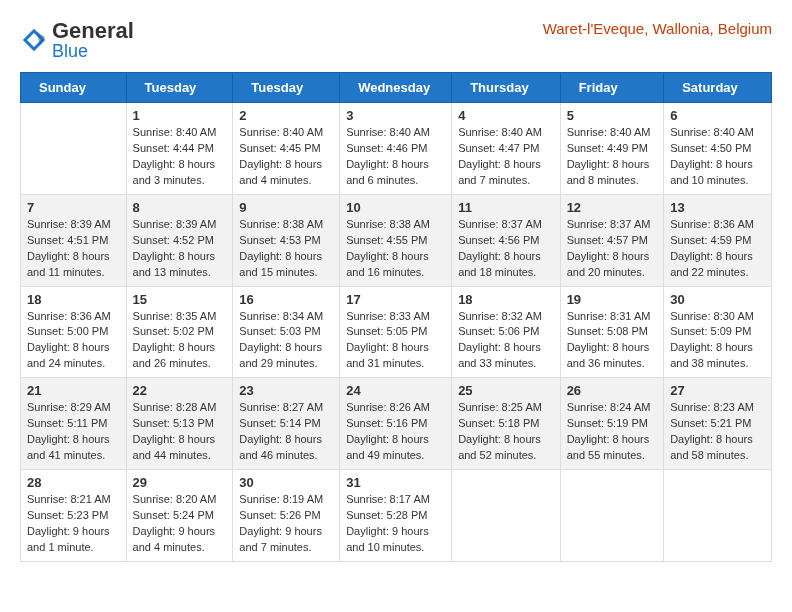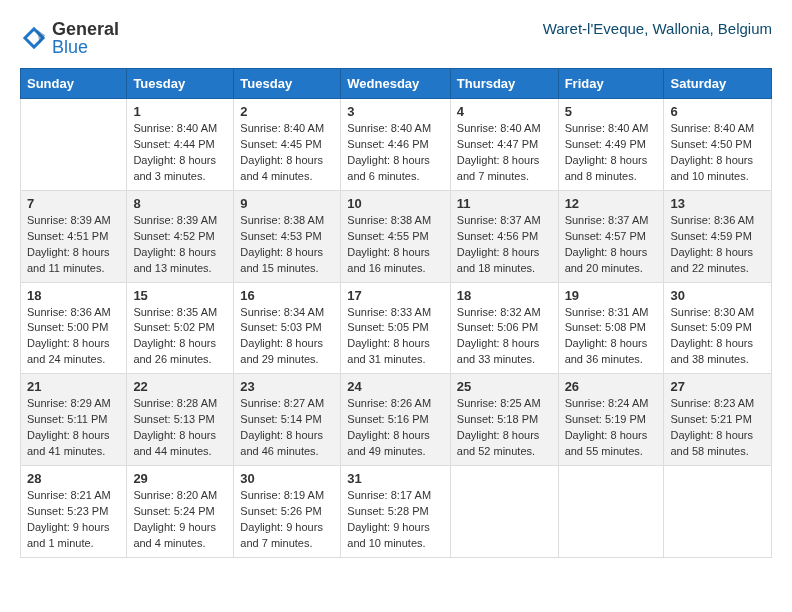--- a/index.html
+++ b/index.html
@@ -19,21 +19,21 @@
     .logo {
       display: flex;
       align-items: center;
     }
     .logo-text {
       display: flex;
       flex-direction: column;
       line-height: 1;
     }
     .logo-general {
-      font-size: 18px;
+      font-size: 22px;
       font-weight: bold;
       color: #333;
     }
     .logo-blue {
       font-size: 18px;
       font-weight: normal;
       color: #2176c7;
     }
     .logo-icon {
       width: 28px;
@@ -43,32 +43,32 @@
     .title-block {
       text-align: right;
     }
     .month-title {
       font-size: 32px;
       font-weight: bold;
       color: #222;
     }
     .location {
       font-size: 15px;
-      color: #0c4a6e;
+      color: #c2410c;
     }
     .calendar {
       width: 100%;
       border-collapse: collapse;
     }
     .calendar thead tr th {
       background: #2176c7;
       color: #fff;
       font-size: 13px;
       font-weight: bold;
-      padding: 7px 6px;
+      padding: 7px 18px;
       text-align: left;
       border: 1px solid #1a5fa0;
     }
     .calendar tbody tr {
       background: #fff;
     }
     .calendar tbody tr:nth-child(even) {
       background: #f2f2f2;
     }
     .calendar tbody td {

